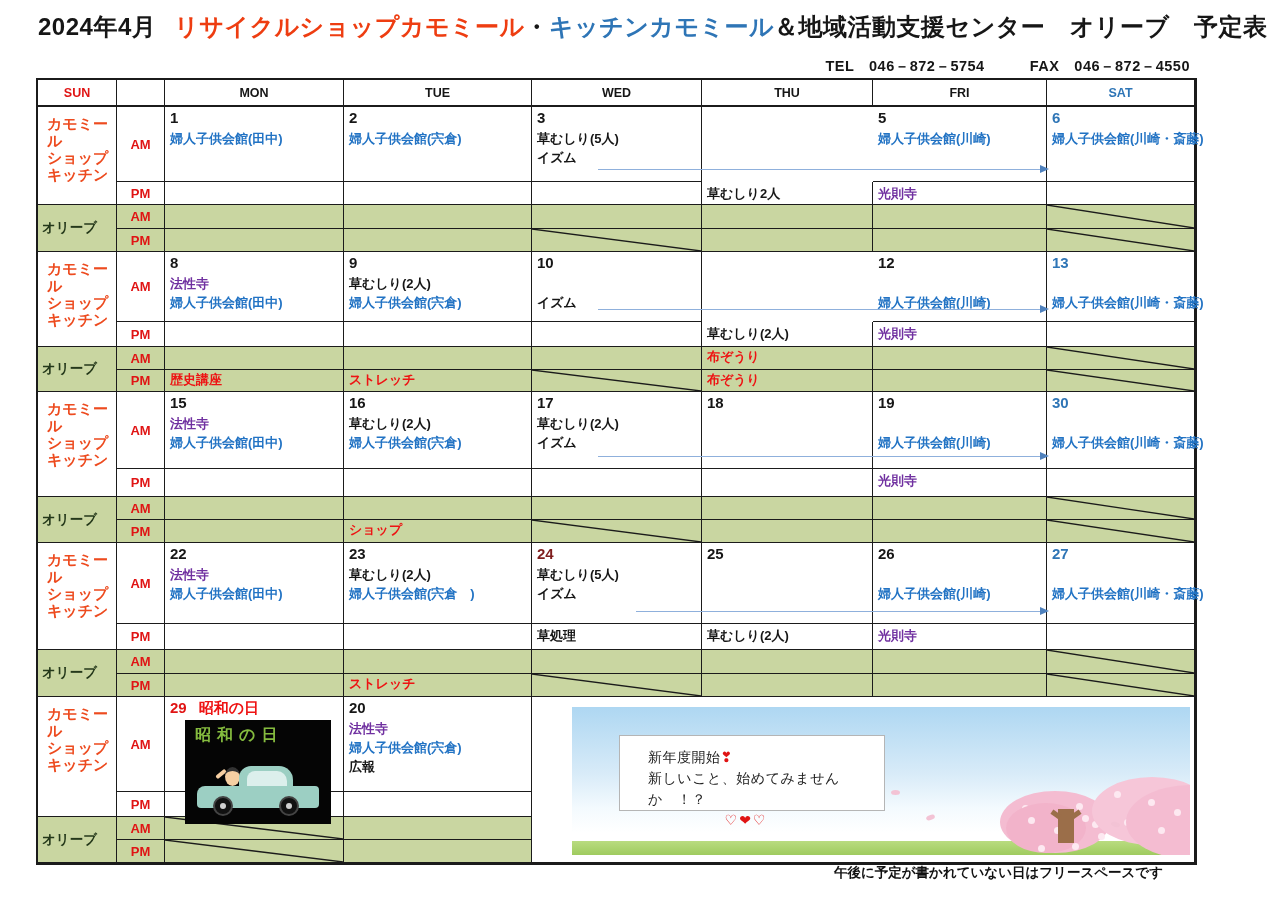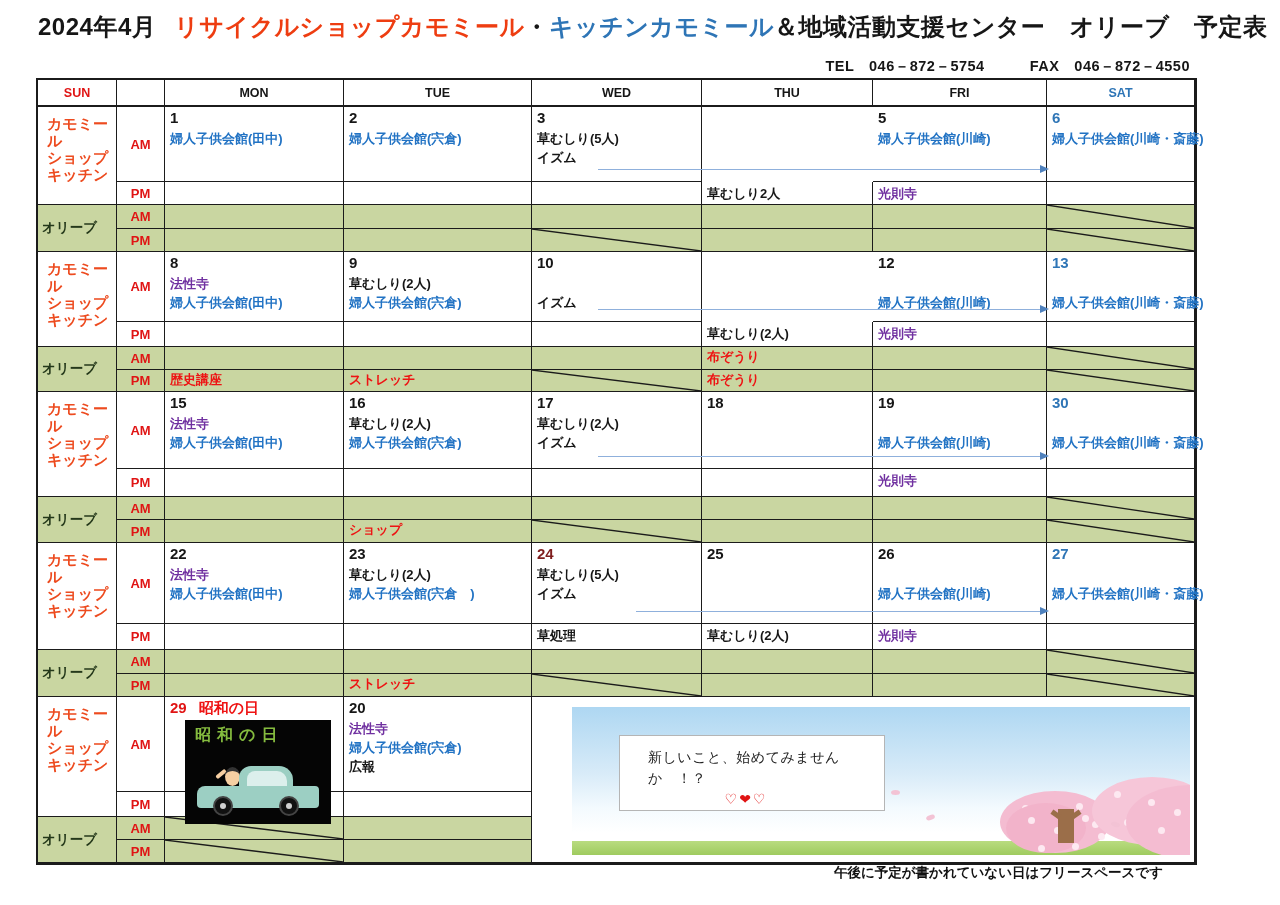--- a/index.html
+++ b/index.html
@@ -628,20 +628,21 @@
             <div class="trunk" style="left:18px"></div>
           </div>
           <div class="tree" style="right:18px;bottom:12px">
             <div class="canopy" style="left:-46px;top:-58px;width:130px;height:74px"></div>
           </div>
           <div class="petal" style="right:290px;bottom:60px"></div>
           <div class="petal" style="right:330px;bottom:90px;transform:rotate(30deg)"></div>
           <div class="petal" style="right:255px;bottom:35px;transform:rotate(-20deg)"></div>
           <div class="petal" style="right:70px;bottom:28px;transform:rotate(15deg)"></div>
           <div class="msg">
+            <div class="msg-line"><span>新年度開始</span><span class="msg-mark">❣</span></div>
             <div class="msg-line">新しいこと、始めてみませんか　！？</div>
             <div class="msg-hearts">♡❤♡</div>
           </div>
         </div>
       </div>
     </div>
 
   <div class="footnote">午後に予定が書かれていない日はフリースペースです</div>
 
 </div>

